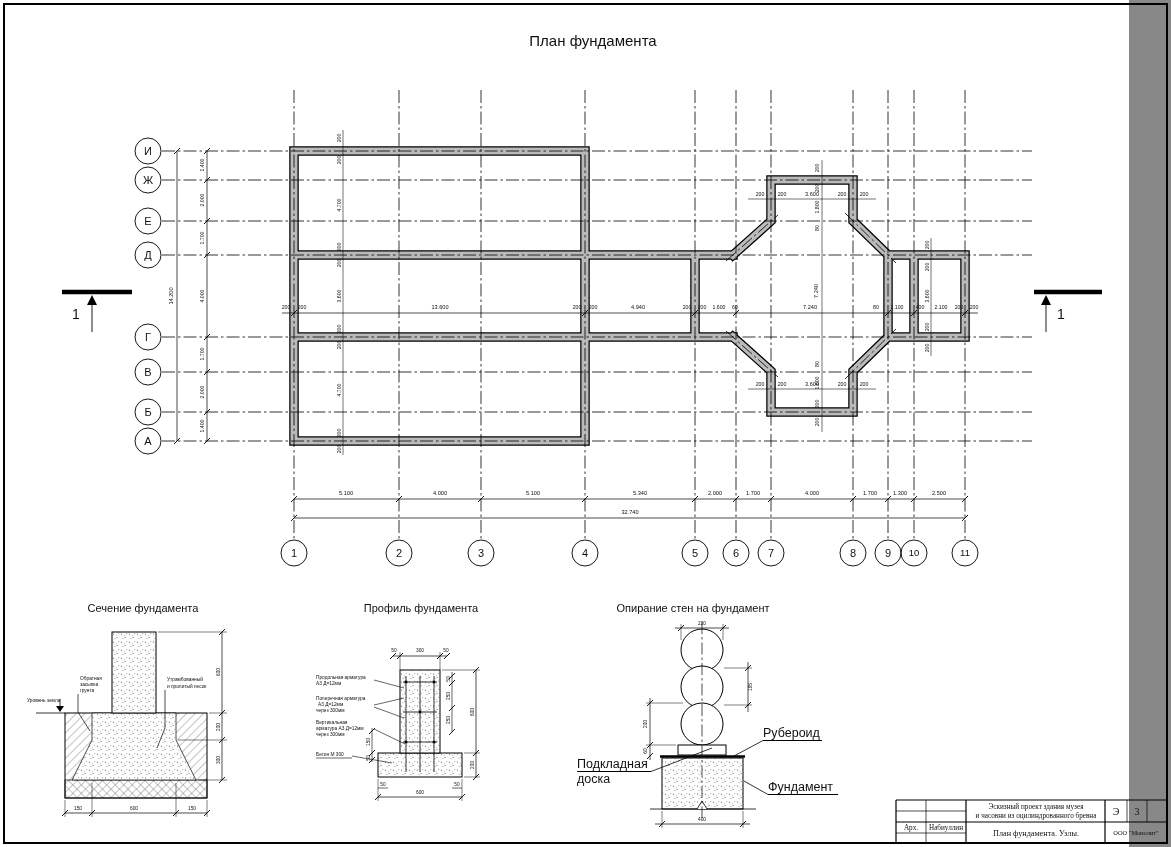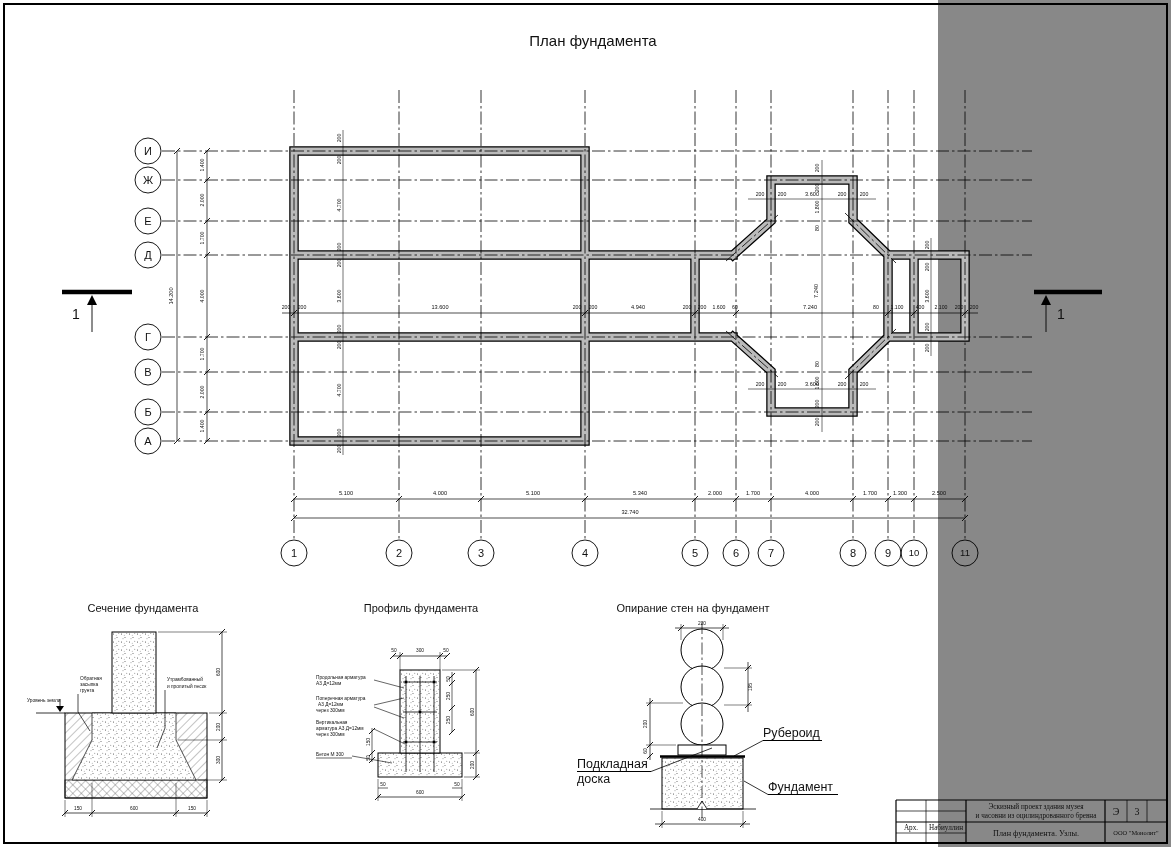--- a/index.html
+++ b/index.html
@@ -1,16 +1,16 @@
 <!DOCTYPE html>
 <html><head>
 <meta charset="utf-8">
 <style>
   html,body{margin:0;padding:0;background:#888;}
-  .sheet{width:938px;height:847px;background:#fff;position:relative;font-family:"Liberation Sans",sans-serif;}
+  .sheet{width:1129px;height:847px;background:#fff;position:relative;font-family:"Liberation Sans",sans-serif;}
   svg{display:block;}
   text{fill:#111;}
   .ttl{font-size:15px;}
   .ax{font-size:11px;}
   .ax2{font-size:9.5px;}
   .d{font-size:5.6px;}
   .dv{font-size:5.2px;}
   .tt{font-size:11px;}
   .lb{font-size:4.8px;}
   .big{font-size:12.5px;}

